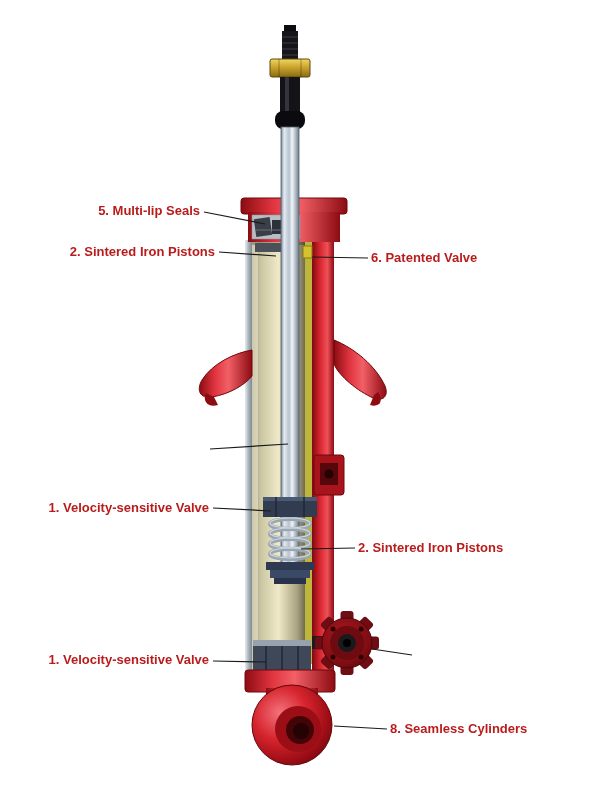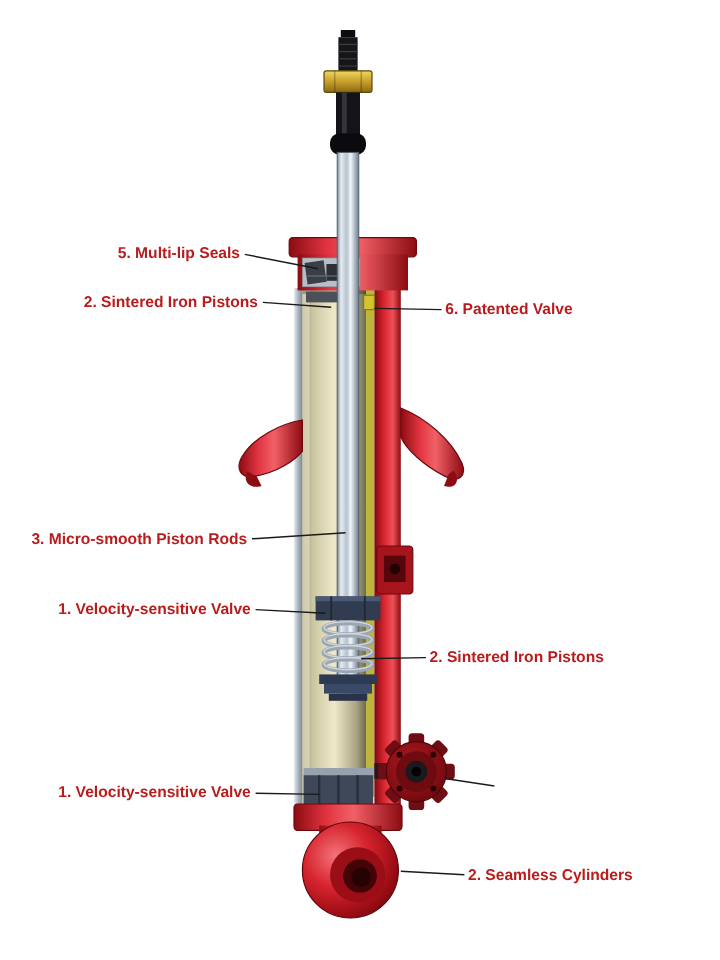--- a/index.html
+++ b/index.html
@@ -207,19 +207,18 @@
       <line x1="355" y1="548" x2="301" y2="549"></line>
       <line x1="213" y1="661" x2="266" y2="662"></line>
       <line x1="412" y1="655" x2="372" y2="649"></line>
       <line x1="387" y1="729" x2="334" y2="726"></line>
     </g>
   </svg>
 
   <div class="lbl lbl-left" style="right:400px;top:204px;">5. Multi-lip Seals</div>
   <div class="lbl lbl-left" style="right:385px;top:245px;">2. Sintered Iron Pistons</div>
   <div class="lbl lbl-right" style="left:371px;top:251px;">6. Patented Valve</div>
-  <div class="lbl lbl-left" style="right:394px;top:442px;">3. Micro-smooth Piston Rods</div>
   <div class="lbl lbl-left" style="right:391px;top:501px;">1. Velocity-sensitive Valve</div>
   <div class="lbl lbl-right" style="left:358px;top:541px;">2. Sintered Iron Pistons</div>
   <div class="lbl lbl-left" style="right:391px;top:653px;">1. Velocity-sensitive Valve</div>
-  <div class="lbl lbl-right" style="left:390px;top:722px;">2. Seamless Cylinders</div>
+  <div class="lbl lbl-right" style="left:390px;top:722px;">8. Seamless Cylinders</div>
 
 </div>
 
 </body></html>

